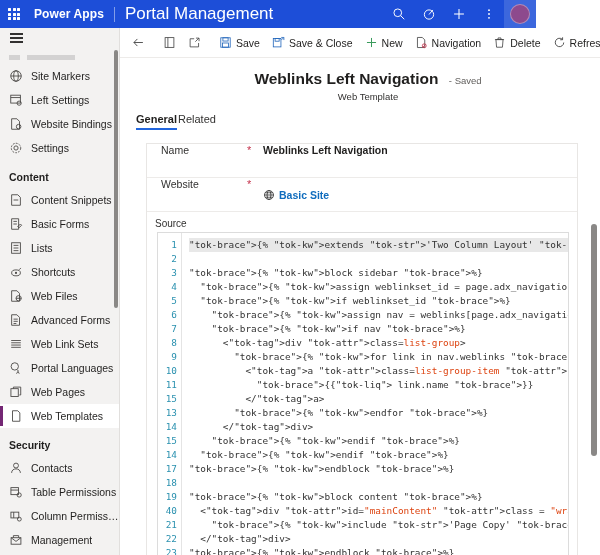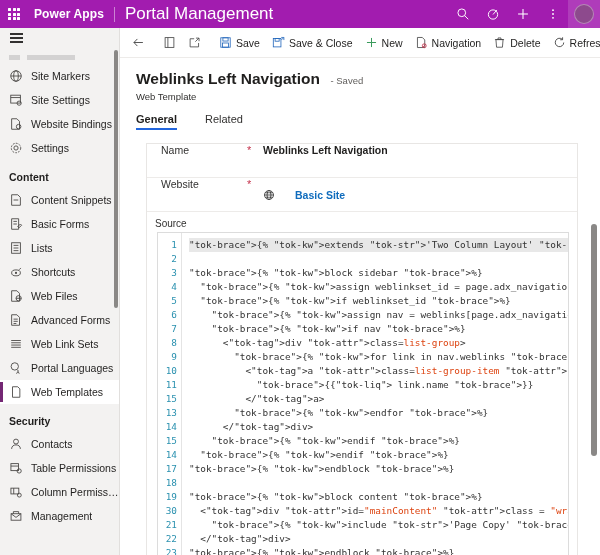--- a/index.html
+++ b/index.html
@@ -6,22 +6,22 @@
   html, body {
     width: 600px; height: 555px;
     overflow: hidden;
     font-family: "Liberation Sans", sans-serif;
     background: #ffffff;
     color: #201f1e;
   }
 
   
   .topbar {
-    height: 28px; width: 600px;
-    background: #a21caf;
+    height: 28px; width: 536px;
+    background: #1d4ed8;
     display: flex; align-items: center;
     position: relative;
   }
   .waffle {
     width: 28px; height: 28px;
     display: flex; align-items: center; justify-content: center;
     cursor: pointer;
   }
   .waffle-grid {
     display: grid;
@@ -124,32 +124,32 @@
   }
   .cmd-btn {
     display: flex; align-items: center; gap: 4px;
     height: 28px; padding: 0 6px; cursor: pointer;
     font-size: 10.5px; color: #201f1e; white-space: nowrap;
   }
   .cmd-btn svg { display: block; flex: 0 0 auto; }
   .cmd-sep { width: 1px; height: 16px; background: #e1dfdd; margin: 0 3px; }
 
   
-  .title-wrap { padding: 12px 0 0 16px; }
+  .title-wrap { padding: 12px 0 0 16px; text-align: center; }
   .rec-title {
     font-size: 15.5px; font-weight: bold; color: #201f1e;
     display: inline-block; vertical-align: baseline;
   }
   .saved-flag {
     font-size: 9.5px; color: #605e5c; margin-left: 6px;
   }
   .rec-sub { font-size: 9.5px; color: #323130; margin-top: 3px; }
 
   
-  .tabs { display: flex; gap: 28px; padding: 11px 0 0 16px; }
+  .tabs { display: flex; gap: 1px; padding: 11px 0 0 16px; }
   .tab {
     font-size: 11px; color: #323130; padding-bottom: 5px;
     cursor: pointer; position: relative;
   }
   .tab.active { font-weight: bold; color: #201f1e; }
   .tab.active::after {
     content: ""; position: absolute; left: 0; right: 0; bottom: 0;
     height: 2px; background: #2266dd;
   }
 
@@ -164,21 +164,21 @@
   .form-row {
     display: flex; 
     height: 34px; padding: 0 14px;
     border-bottom: 1px solid #edebe9;
   }
   .f-label { width: 86px; font-size: 10.5px; color: #323130; flex: 0 0 86px; }
   .f-req { color: #c4314b; font-size: 11px; width: 16px; flex: 0 0 16px; }
   .f-value { font-size: 10.5px; color: #201f1e; font-weight: bold; }
   .f-link {
     font-size: 10.5px; color: #0f6cbd; font-weight: bold;
-    cursor: pointer; display: flex; align-items: center; gap: 20px;
+    cursor: pointer; display: flex; align-items: center; gap: 4px;
   }
   .globe { width: 12px; height: 12px; display: block; }
 
   .src-label { font-size: 10px; color: #323130; padding: 6px 0 3px 8px; }
 
   
   .editor {
     margin: 0 8px 0 10px;
     border: 1px solid #dcdcdc;
     background: #ffffff;
@@ -292,21 +292,21 @@
             <line x1="2" y1="8" x2="14" y2="8" stroke="#484644" stroke-width="1"></line>
           </svg>
         <span class="nav-label">Site Markers</span>
       </div>
       <div class="nav-item">
         <svg class="nav-ico" viewBox="0 0 16 16">
             <rect x="2" y="2.5" width="11" height="9" fill="none" stroke="#484644" stroke-width="1"></rect>
             <line x1="2" y1="5.2" x2="13" y2="5.2" stroke="#484644" stroke-width="1"></line>
             <circle cx="11.6" cy="11.6" r="2.4" fill="none" stroke="#484644" stroke-width="1"></circle>
           </svg>
-        <span class="nav-label">Site Settings</span>
+        <span class="nav-label">Left Settings</span>
       </div>
       <div class="nav-item">
         <svg class="nav-ico" viewBox="0 0 16 16">
             <path d="M3 2h6l3 3v9H3z" fill="none" stroke="#484644" stroke-width="1"></path>
             <circle cx="11" cy="11" r="2.6" fill="none" stroke="#484644" stroke-width="1"></circle>
           </svg>
         <span class="nav-label">Website Bindings</span>
       </div>
       <div class="nav-item">
         <svg class="nav-ico" viewBox="0 0 16 16">
@@ -376,20 +376,27 @@
             <line x1="2.5" y1="11.8" x2="13.5" y2="11.8" stroke="#484644" stroke-width="1"></line>
           </svg>
         <span class="nav-label">Web Link Sets</span>
       </div>
       <div class="nav-item">
         <svg class="nav-ico" viewBox="0 0 16 16">
             <circle cx="6.6" cy="6.2" r="4.2" fill="none" stroke="#484644" stroke-width="1"></circle>
             <text x="8.4" y="14.4" font-size="6.4" fill="#484644" font-family="monospace">A</text>
           </svg>
         <span class="nav-label">Portal Languages</span>
+      </div>
+      <div class="nav-item">
+        <svg class="nav-ico" viewBox="0 0 16 16">
+            <rect x="2.2" y="4.2" width="8.4" height="9" fill="none" stroke="#484644" stroke-width="1"></rect>
+            <path d="M5 4.2V2.4h8.4v9h-1.6" fill="none" stroke="#484644" stroke-width="1"></path>
+          </svg>
+        <span class="nav-label">Web Pages</span>
       </div>
       <div class="nav-item selected">
         <svg class="nav-ico" viewBox="0 0 16 16">
             <path d="M4 2h6l2.4 2.4V14H4z" fill="none" stroke="#484644" stroke-width="1"></path>
           </svg>
         <span class="nav-label">Web Templates</span>
       </div>
 
       <div class="nav-group">Security</div>
 
@@ -558,21 +565,21 @@
             <div>10</div>
             <div>11</div>
             <div>15</div>
             <div>13</div>
             <div>14</div>
             <div>15</div>
             <div>14</div>
             <div>17</div>
             <div>18</div>
             <div>19</div>
-            <div>30</div>
+            <div>40</div>
             <div>21</div>
             <div>22</div>
             <div>23</div>
           </div>
         <div class="code" id="codearea"><div class="ln1-hl"><span class="&lt;span">"tok-brace"</span>&gt;{% <span class="&lt;span">"tok-kw"</span>&gt;extends <span class="&lt;span">"tok-str"</span>&gt;'Two Column Layout' <span class="&lt;span">"tok-brace"</span>&gt;%}</div><div>&nbsp;</div><div><span class="&lt;span">"tok-brace"</span>&gt;{% <span class="&lt;span">"tok-kw"</span>&gt;block sidebar <span class="&lt;span">"tok-brace"</span>&gt;%}</div><div>  <span class="&lt;span">"tok-brace"</span>&gt;{% <span class="&lt;span">"tok-kw"</span>&gt;assign weblinkset_id = page.adx_navigation.&gt;id &gt;%}</div><div>  <span class="&lt;span">"tok-brace"</span>&gt;{% <span class="&lt;span">"tok-kw"</span>&gt;if weblinkset_id <span class="&lt;span">"tok-brace"</span>&gt;%}</div><div>    <span class="&lt;span">"tok-brace"</span>&gt;{% <span class="&lt;span">"tok-kw"</span>&gt;assign nav = weblinks[page.adx_navigation.&gt;id] &gt;%}</div><div>    <span class="&lt;span">"tok-brace"</span>&gt;{% <span class="&lt;span">"tok-kw"</span>&gt;if nav <span class="&lt;span">"tok-brace"</span>&gt;%}</div><div>      &lt;<span class="&lt;span">"tok-tag"</span>&gt;div <span class="&lt;span">"tok-attr"</span>&gt;class=<span class="tok-val">list-group</span>&gt;</div><div>        <span class="&lt;span">"tok-brace"</span>&gt;{% <span class="&lt;span">"tok-kw"</span>&gt;for link in nav.weblinks <span class="&lt;span">"tok-brace"</span>&gt;%}</div><div>          &lt;<span class="&lt;span">"tok-tag"</span>&gt;a <span class="&lt;span">"tok-attr"</span>&gt;class=<span class="tok-val">list-group-item</span> <span class="&lt;span">"tok-attr"</span>&gt;href=&gt;{{&gt; link.url &gt;}}&gt;</div><div>            <span class="&lt;span">"tok-brace"</span>&gt;{{<span class="&lt;span">"tok-liq"</span>&gt; link.name <span class="&lt;span">"tok-brace"</span>&gt;}}</div><div>          &lt;/<span class="&lt;span">"tok-tag"</span>&gt;a&gt;</div><div>        <span class="&lt;span">"tok-brace"</span>&gt;{% <span class="&lt;span">"tok-kw"</span>&gt;endfor <span class="&lt;span">"tok-brace"</span>&gt;%}</div><div>      &lt;/<span class="&lt;span">"tok-tag"</span>&gt;div&gt;</div><div>    <span class="&lt;span">"tok-brace"</span>&gt;{% <span class="&lt;span">"tok-kw"</span>&gt;endif <span class="&lt;span">"tok-brace"</span>&gt;%}</div><div>  <span class="&lt;span">"tok-brace"</span>&gt;{% <span class="&lt;span">"tok-kw"</span>&gt;endif <span class="&lt;span">"tok-brace"</span>&gt;%}</div><div><span class="&lt;span">"tok-brace"</span>&gt;{% <span class="&lt;span">"tok-kw"</span>&gt;endblock <span class="&lt;span">"tok-brace"</span>&gt;%}</div><div>&nbsp;</div><div><span class="&lt;span">"tok-brace"</span>&gt;{% <span class="&lt;span">"tok-kw"</span>&gt;block content <span class="&lt;span">"tok-brace"</span>&gt;%}</div><div>  &lt;<span class="&lt;span">"tok-tag"</span>&gt;div <span class="&lt;span">"tok-attr"</span>&gt;id=<span class="tok-val">"mainContent"</span> <span class="&lt;span">"tok-attr"</span>&gt;class = <span class="tok-val">"wrapper-body"</span> &gt;role=&gt;</div><div>    <span class="&lt;span">"tok-brace"</span>&gt;{% <span class="&lt;span">"tok-kw"</span>&gt;include <span class="&lt;span">"tok-str"</span>&gt;'Page Copy' <span class="&lt;span">"tok-brace"</span>&gt;%}</div><div>  &lt;/<span class="&lt;span">"tok-tag"</span>&gt;div&gt;</div><div><span class="&lt;span">"tok-brace"</span>&gt;{% <span class="&lt;span">"tok-kw"</span>&gt;endblock <span class="&lt;span">"tok-brace"</span>&gt;%}</div></div>
       </div>
     </div>
 
     <div class="main-track"></div>
     <div class="main-scrollbar"></div>

